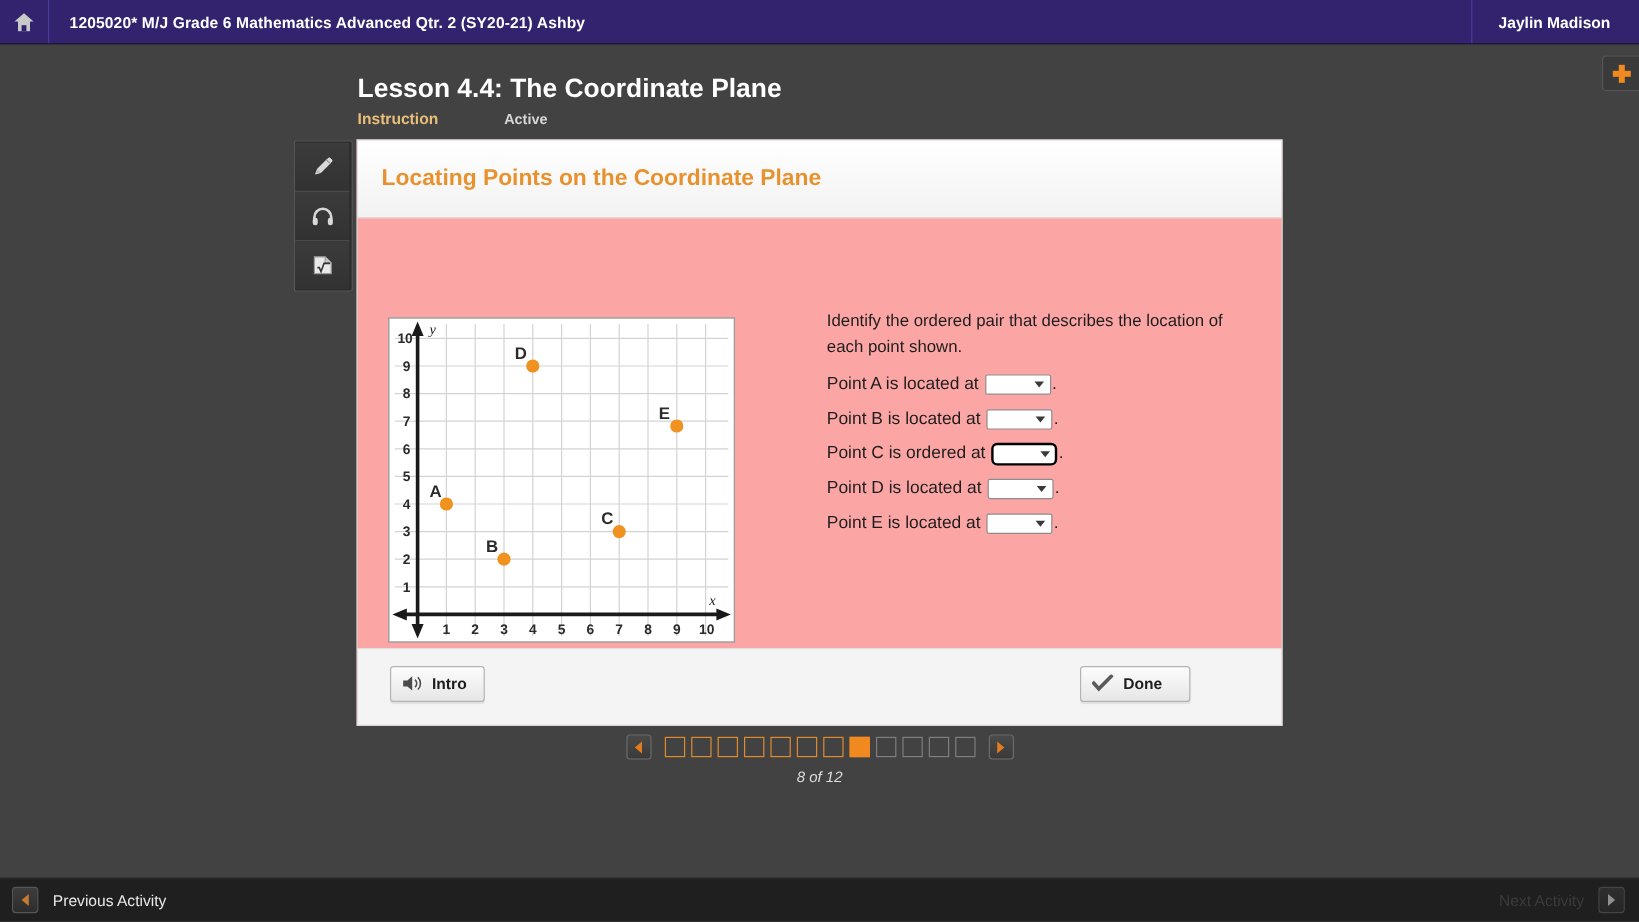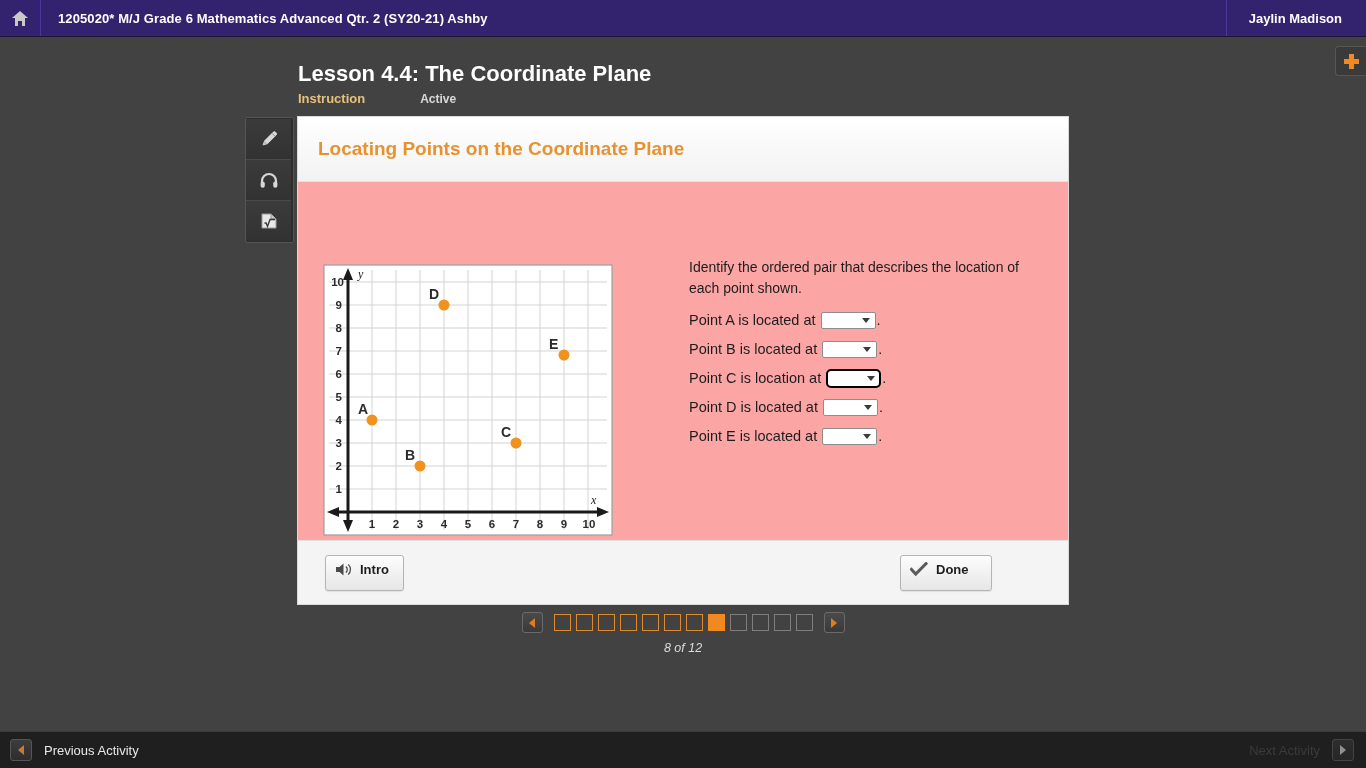--- a/index.html
+++ b/index.html
@@ -271,21 +271,21 @@
   
   .btn {
     position: absolute;
     top: 14px;
     height: 26px;
     background: linear-gradient(#fdfdfd, #e6e6e6);
     border: 1px solid #b4b4b4;
     border-radius: 3px;
     display: flex;
     align-items: center;
-    padding: 0 14px 8px 9px;
+    padding: 0 14px 2px 9px;
     font-size: 13px;
     font-weight: bold;
     color: #1d1d1d;
     cursor: pointer;
     box-shadow: 0 1px 1px rgba(0,0,0,0.08);
   }
   .btn-intro { left: 27px; }
   .btn-done  { left: 602px; padding-right: 22px; }
   .btn-label { margin-left: 8px; }
 
@@ -557,21 +557,21 @@
         <div class="qrow">
           <span class="qrow-label">Point B is located at</span>
           <span class="sel-wrap">
             <select class="coord-select"><option></option></select>
             <span class="sel-arrow"></span>
           </span>
           <span>.</span>
         </div>
 
         <div class="qrow">
-          <span class="qrow-label">Point C is location at</span>
+          <span class="qrow-label">Point C is ordered at</span>
           <span class="sel-wrap">
             <select class="coord-select focused"><option></option></select>
             <span class="sel-arrow"></span>
           </span>
           <span>.</span>
         </div>
 
         <div class="qrow">
           <span class="qrow-label">Point D is located at</span>
           <span class="sel-wrap">

